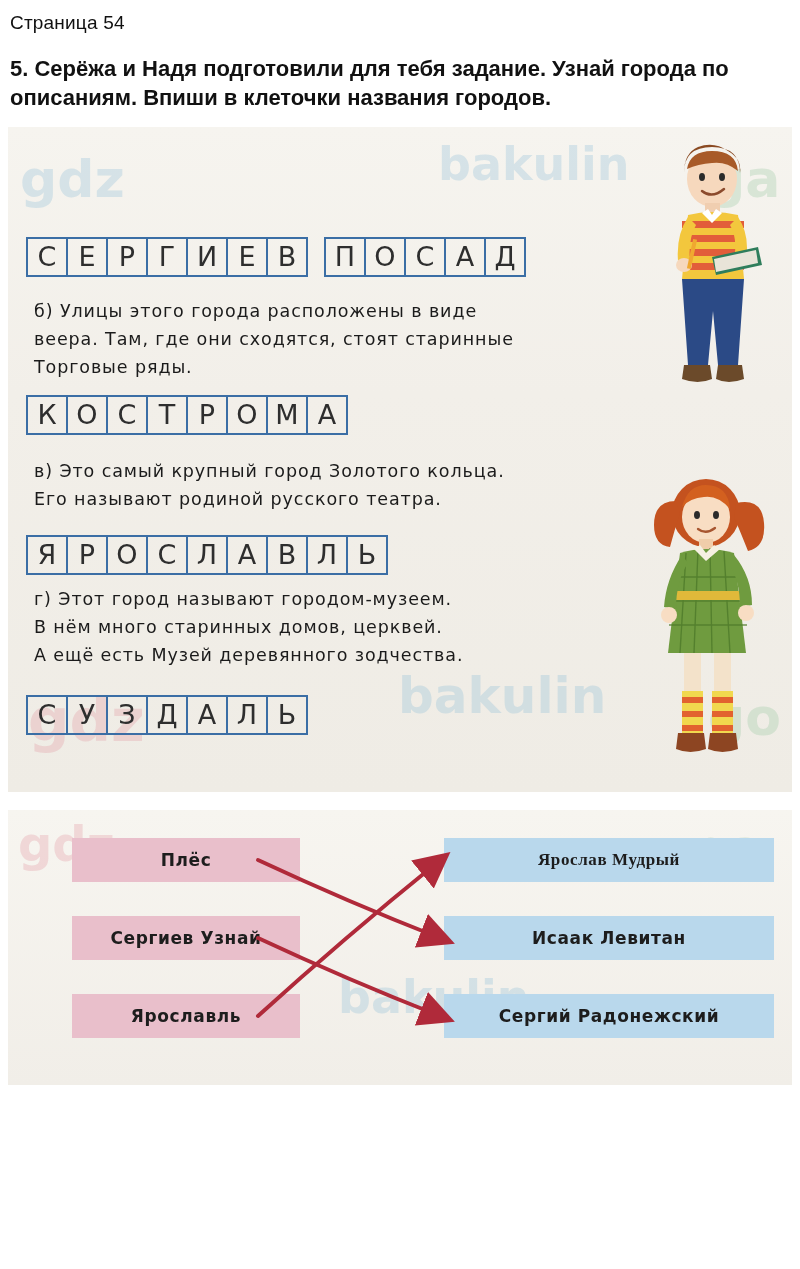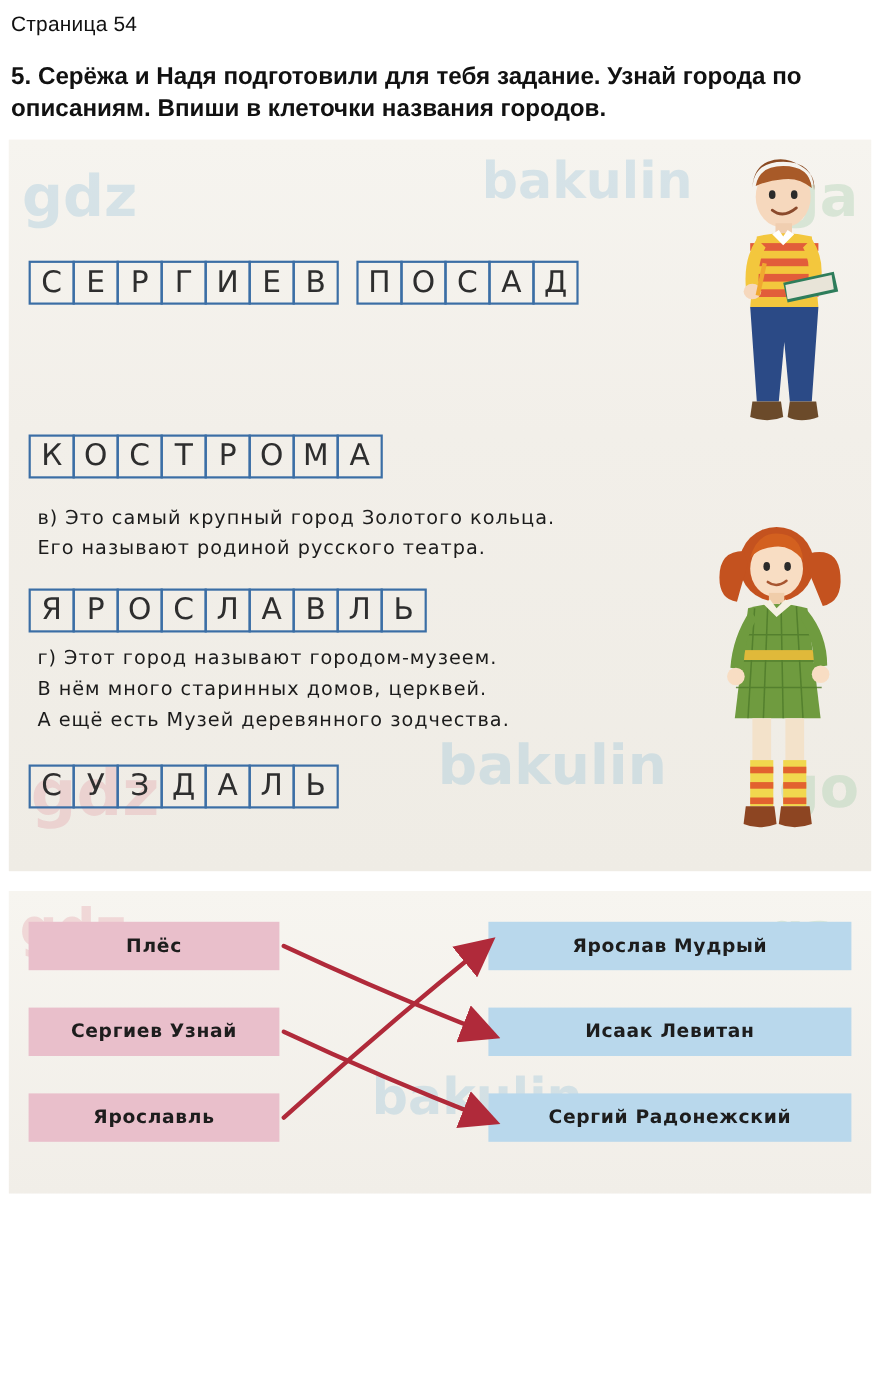--- a/index.html
+++ b/index.html
@@ -129,20 +129,21 @@
   .mbox {
     position: absolute;
     display: flex;
     align-items: center;
     justify-content: center;
     font-family: "DejaVu Sans", sans-serif;
     font-weight: bold;
     font-size: 17px;
     color: #1d1d1d;
     letter-spacing: 0.6px;
+    margin-left: 46px;
   }
   .mbox.left {
     left: 18px;
     width: 228px;
     height: 44px;
     background: #e9bfcb;
   }
   .mbox.right {
     right: 18px;
     width: 330px;
@@ -184,20 +185,25 @@
       <div class="bx">Е</div>
       <div class="bx">В</div>
       <div class="gap"></div>
       <div class="bx">П</div>
       <div class="bx">О</div>
       <div class="bx">С</div>
       <div class="bx">А</div>
       <div class="bx">Д</div>
     </div>
 
+    <div class="para hand-text" style="top:170px;">
+      <span>б) Улицы этого города расположены в виде</span><br>
+      <span>веера. Там, где они сходятся, стоят старинные</span><br>
+      <span>Торговые ряды.</span>
+    </div>
 
     <div class="boxrow" style="left:18px; top:268px;">
       <div class="bx">К</div>
       <div class="bx">О</div>
       <div class="bx">С</div>
       <div class="bx">Т</div>
       <div class="bx">Р</div>
       <div class="bx">О</div>
       <div class="bx">М</div>
       <div class="bx">А</div>
@@ -339,21 +345,21 @@
     <div class="scan2-inner"></div>
 
     <div class="wm pink" style="left:10px; top:6px; font-size:48px;">gdz</div>
     <div class="wm" style="left:330px; top:160px; font-size:46px;">bakulin</div>
     <div class="wm green" style="left:690px; top:10px; font-size:46px;">ga</div>
 
     <div class="mbox left" style="top:28px;">Плёс</div>
     <div class="mbox left" style="top:106px;">Сергиев Узнай</div>
     <div class="mbox left" style="top:184px;">Ярославль</div>
 
-    <div class="mbox right" style="top:28px;">Ярослав Мудрый</div>
+    <div class="mbox right" style="top:28px;font-family:Liberation Serif, serif;">Ярослав Мудрый</div>
     <div class="mbox right" style="top:106px;">Исаак Левитан</div>
     <div class="mbox right" style="top:184px;">Сергий Радонежский</div>
 
     <svg class="connector" viewBox="0 0 784 275">
       <defs>
         <marker id="arw" markerWidth="9" markerHeight="9" refX="5" refY="4.5" orient="auto">
           <path d="M0 0 L9 4.5 L0 9 z" fill="#b02a3a"></path>
         </marker>
       </defs>
 

